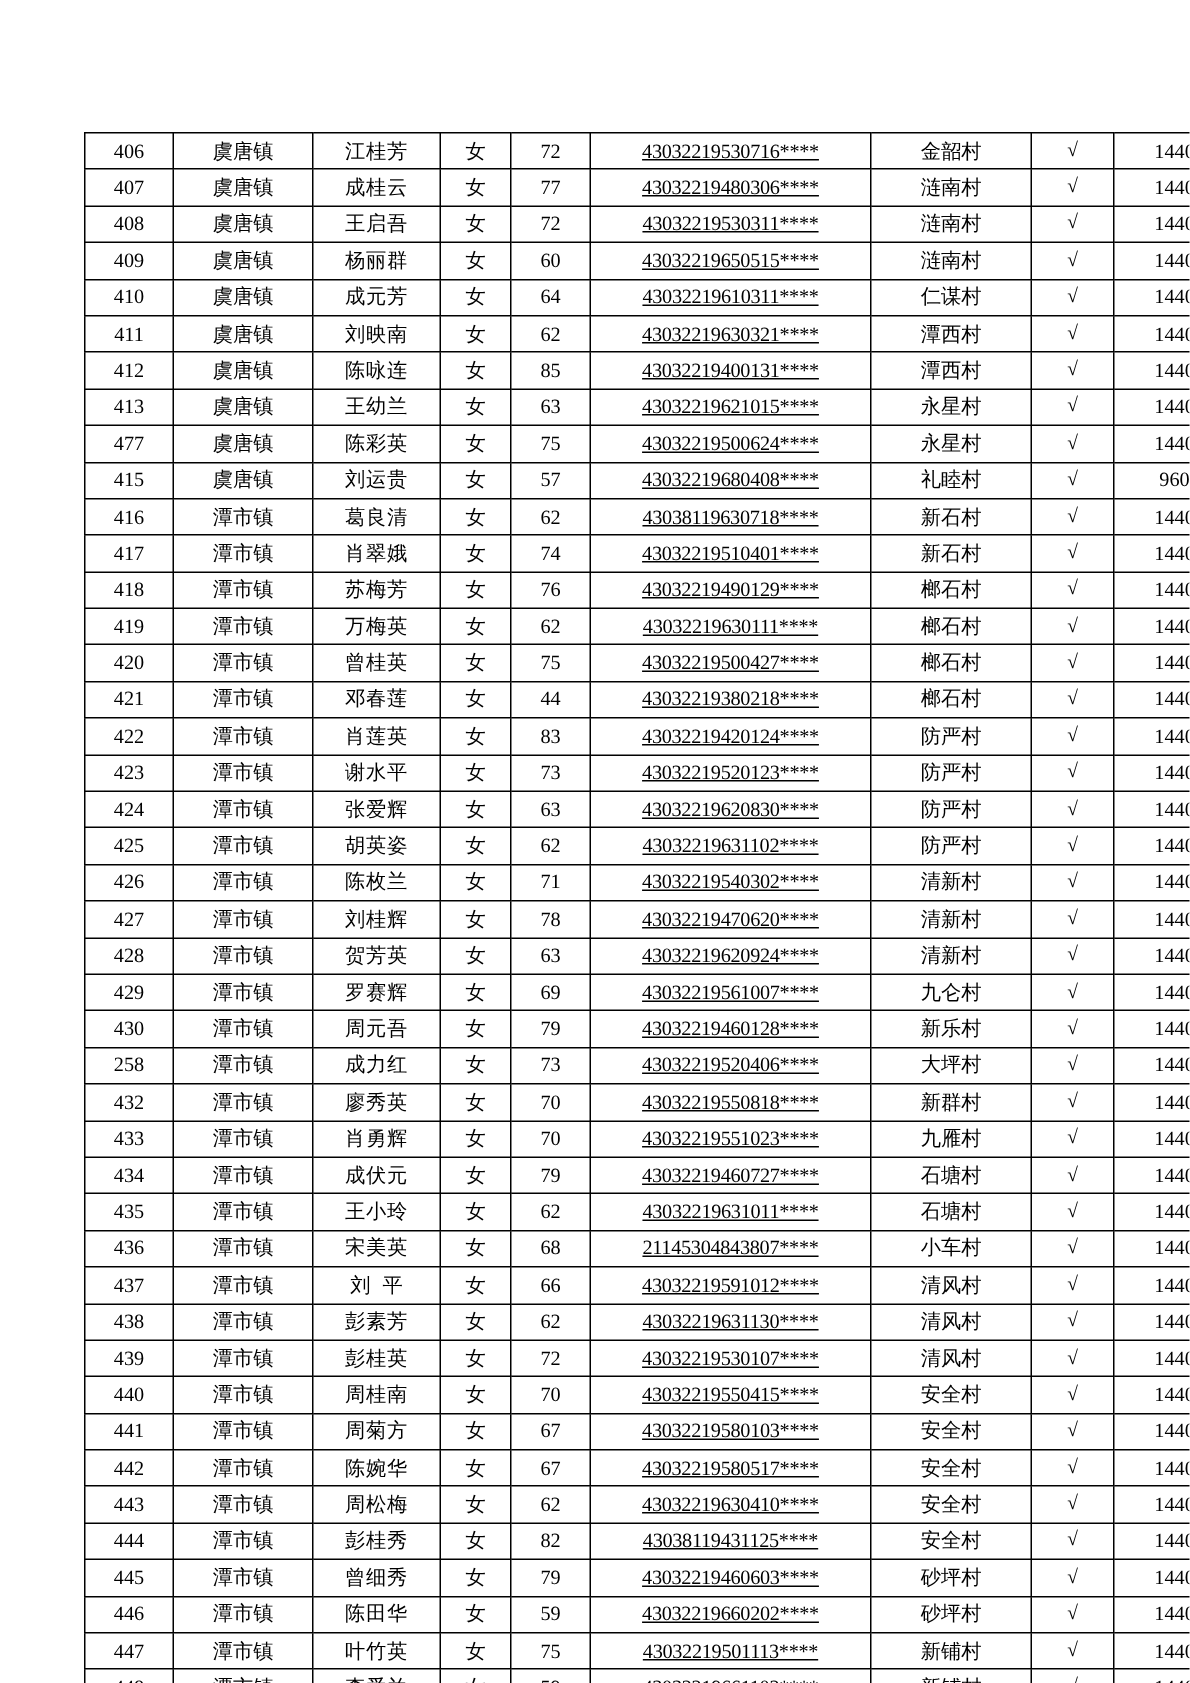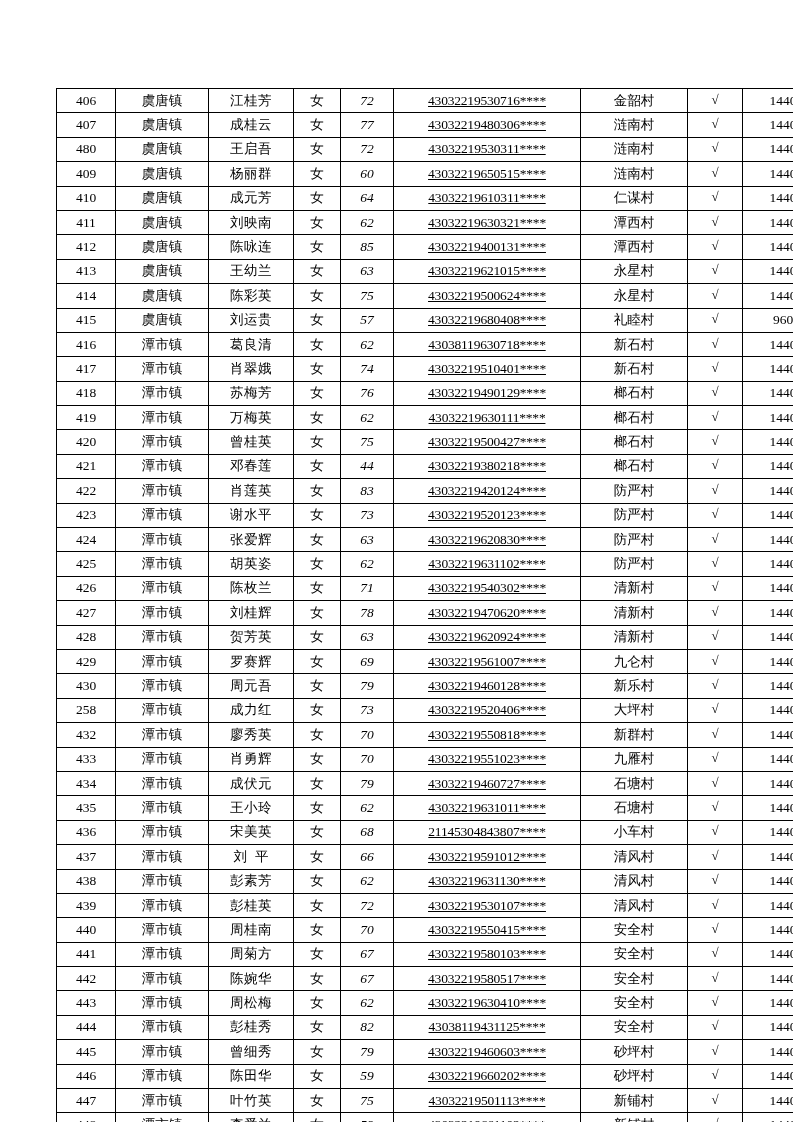--- a/index.html
+++ b/index.html
@@ -37,21 +37,21 @@
     vertical-align: middle;
     font-size: 13.5px;
     line-height: 1.05;
     white-space: nowrap;
     overflow: hidden;
   }
   td.c-seq    { width: 54px; }
   td.c-town   { width: 88px; }
   td.c-name   { width: 80px; }
   td.c-sex    { width: 42px; }
-  td.c-age    { width: 48px; font-style: italic; }
+  td.c-age    { width: 48px; }
   td.c-id     { width: 182px; font-family: "Liberation Serif", "DejaVu Serif", serif; letter-spacing: -0.2px; text-decoration: underline; }
   td.c-village{ width: 102px; margin-top: 24px; }
   td.c-check  { width: 50px; }
   td.c-amount { width: 76px; }
   .check-mark {
     font-size: 13px;
     display: inline-block;
     transform: translateY(-1px);
   }
   .nm {
@@ -85,21 +85,21 @@
           <td class="c-town">虞唐镇</td>
           <td class="c-name"><span class="nm">成桂云</span></td>
           <td class="c-sex">女</td>
           <td class="c-age">77</td>
           <td class="c-id">43032219480306****</td>
           <td class="c-village">涟南村</td>
           <td class="c-check"><span class="check-mark">√</span></td>
           <td class="c-amount">1440</td>
         </tr>
         <tr>
-          <td class="c-seq">480</td>
+          <td class="c-seq">408</td>
           <td class="c-town">虞唐镇</td>
           <td class="c-name"><span class="nm">王启吾</span></td>
           <td class="c-sex">女</td>
           <td class="c-age">72</td>
           <td class="c-id">43032219530311****</td>
           <td class="c-village">涟南村</td>
           <td class="c-check"><span class="check-mark">√</span></td>
           <td class="c-amount">1440</td>
         </tr>
         <tr>
@@ -151,21 +151,21 @@
           <td class="c-town">虞唐镇</td>
           <td class="c-name"><span class="nm">王幼兰</span></td>
           <td class="c-sex">女</td>
           <td class="c-age">63</td>
           <td class="c-id">43032219621015****</td>
           <td class="c-village">永星村</td>
           <td class="c-check"><span class="check-mark">√</span></td>
           <td class="c-amount">1440</td>
         </tr>
         <tr>
-          <td class="c-seq">414</td>
+          <td class="c-seq">477</td>
           <td class="c-town">虞唐镇</td>
           <td class="c-name"><span class="nm">陈彩英</span></td>
           <td class="c-sex">女</td>
           <td class="c-age">75</td>
           <td class="c-id">43032219500624****</td>
           <td class="c-village">永星村</td>
           <td class="c-check"><span class="check-mark">√</span></td>
           <td class="c-amount">1440</td>
         </tr>
         <tr>

